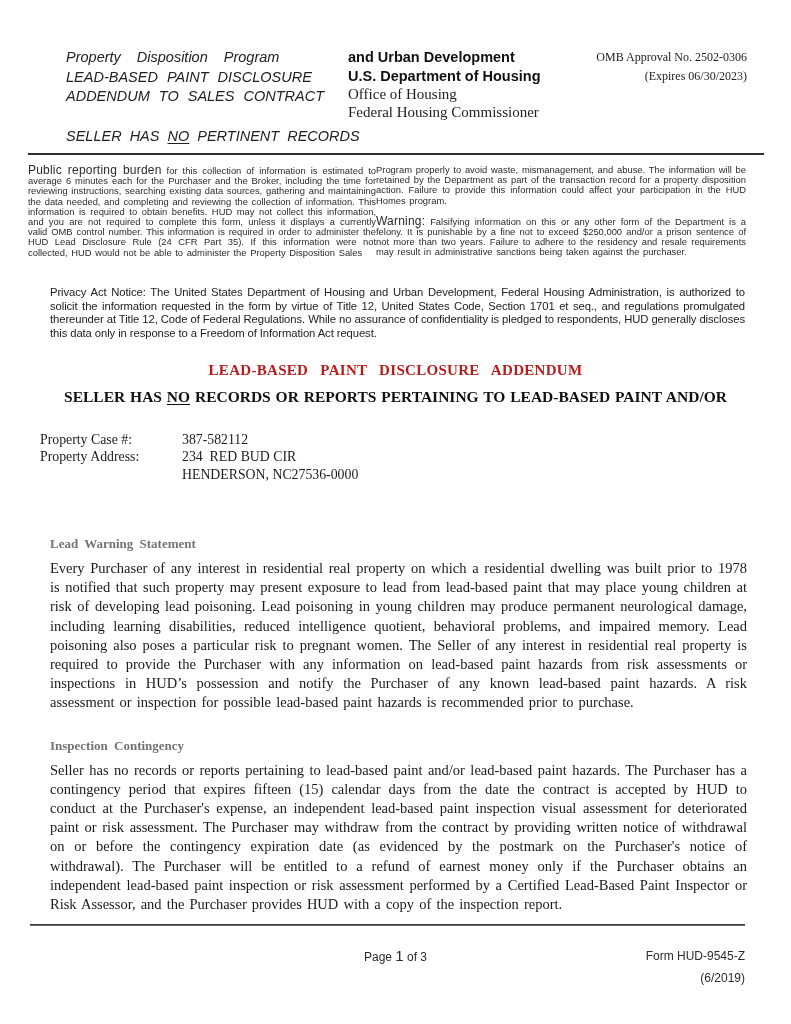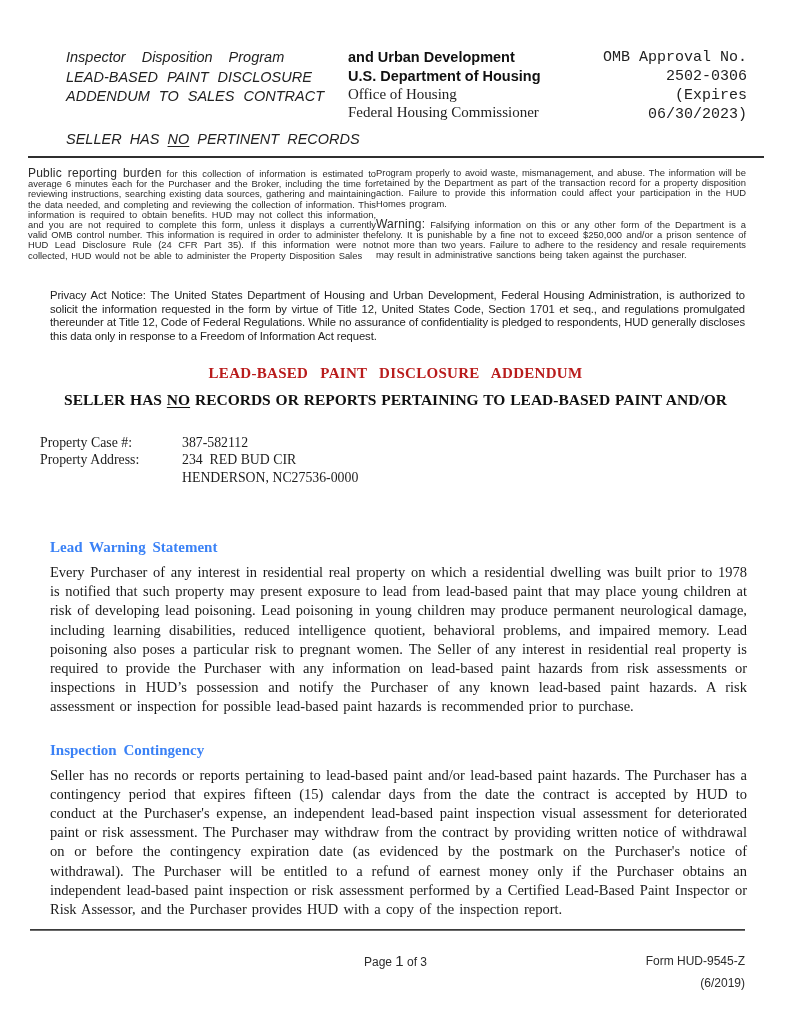--- a/index.html
+++ b/index.html
@@ -22,22 +22,22 @@
   }
   .h-col1 .hline.first { word-spacing: 12px; }
   .h-col2 { width: 240px; }
   .h-col2 .dept {
     font-family: "Liberation Sans", sans-serif;
     font-weight: bold; font-size: 14.5px; line-height: 19px; color: #111;
   }
   .h-col2 .office { font-size: 15px; line-height: 17.5px; color: #222; }
   .h-col3 { flex: 1; text-align: right; padding-right: 4px; }
   .h-col3 .omb {
-    font-family: Liberation Mono, monospace;
-    font-size: 15px; line-height: 19px; color: #222;
+    font-family: Liberation Serif, serif;
+    font-size: 12px; line-height: 19px; color: #222;
   }
   .seller-line {
     margin: 7px 8px 0 66px;
     font-family: "Liberation Sans", sans-serif;
     font-style: italic; font-size: 14.5px; color: #222;
     word-spacing: 4px;
   }
   .u-no { text-decoration: underline; text-underline-offset: 2px; font-weight: inherit; }
 
   .rule-top { margin: 9px 27px 0 28px; border-top: 2px solid #2f2f2f; }
@@ -76,21 +76,21 @@
 
   
   .prop { margin: 24px 0 0 40px; font-size: 13.8px; line-height: 17.5px; }
   .prop-row { display: flex; }
   .prop-label { width: 142px; }
   .prop-value { white-space: pre-wrap; }
 
   
   .section-heading {
     margin: 0 44px 0 50px;
-    font-weight: bold; font-size: 15px; color: #3b82f6; word-spacing: 3px;
+    font-weight: bold; font-size: 13px; color: #737373; word-spacing: 3px;
   }
   .lead-heading { margin-top: 53px; }
   .body-para {
     margin: 7px 44px 0 50px;
     font-size: 14.5px; line-height: 19.2px; color: #1a1a1a;
     text-align: justify; word-spacing: 1.5px;
   }
   .insp-heading { margin-top: 25px; }
 
   .rule-bottom { margin: 10px 46px 0 30px; border-top: 1px solid #3a3a3a; border-bottom: 1px solid #6a6a6a; height: 2px; }
@@ -100,21 +100,21 @@
     font-family: "Liberation Sans", sans-serif; font-size: 12px; color: #2b2b2b; }
   .page-indicator { position: absolute; left: 0; right: 0; top: 6px; text-align: center; }
   .page-num { font-size: 15px; }
   .form-id { position: absolute; right: 46px; top: 4px; text-align: right; line-height: 22px; }
 </style>
 </head>
 <body>
 
 <div class="header">
   <div class="h-col1">
-    <div class="hline first">Inspector Disposition Program</div>
+    <div class="hline first">Property Disposition Program</div>
     <div class="hline">LEAD-BASED PAINT DISCLOSURE</div>
     <div class="hline">ADDENDUM TO SALES CONTRACT</div>
   </div>
   <div class="h-col2">
     <div class="dept">and Urban Development</div>
     <div class="dept">U.S. Department of Housing</div>
     <div class="office">Office of Housing</div>
     <div class="office">Federal Housing Commissioner</div>
   </div>
   <div class="h-col3">

